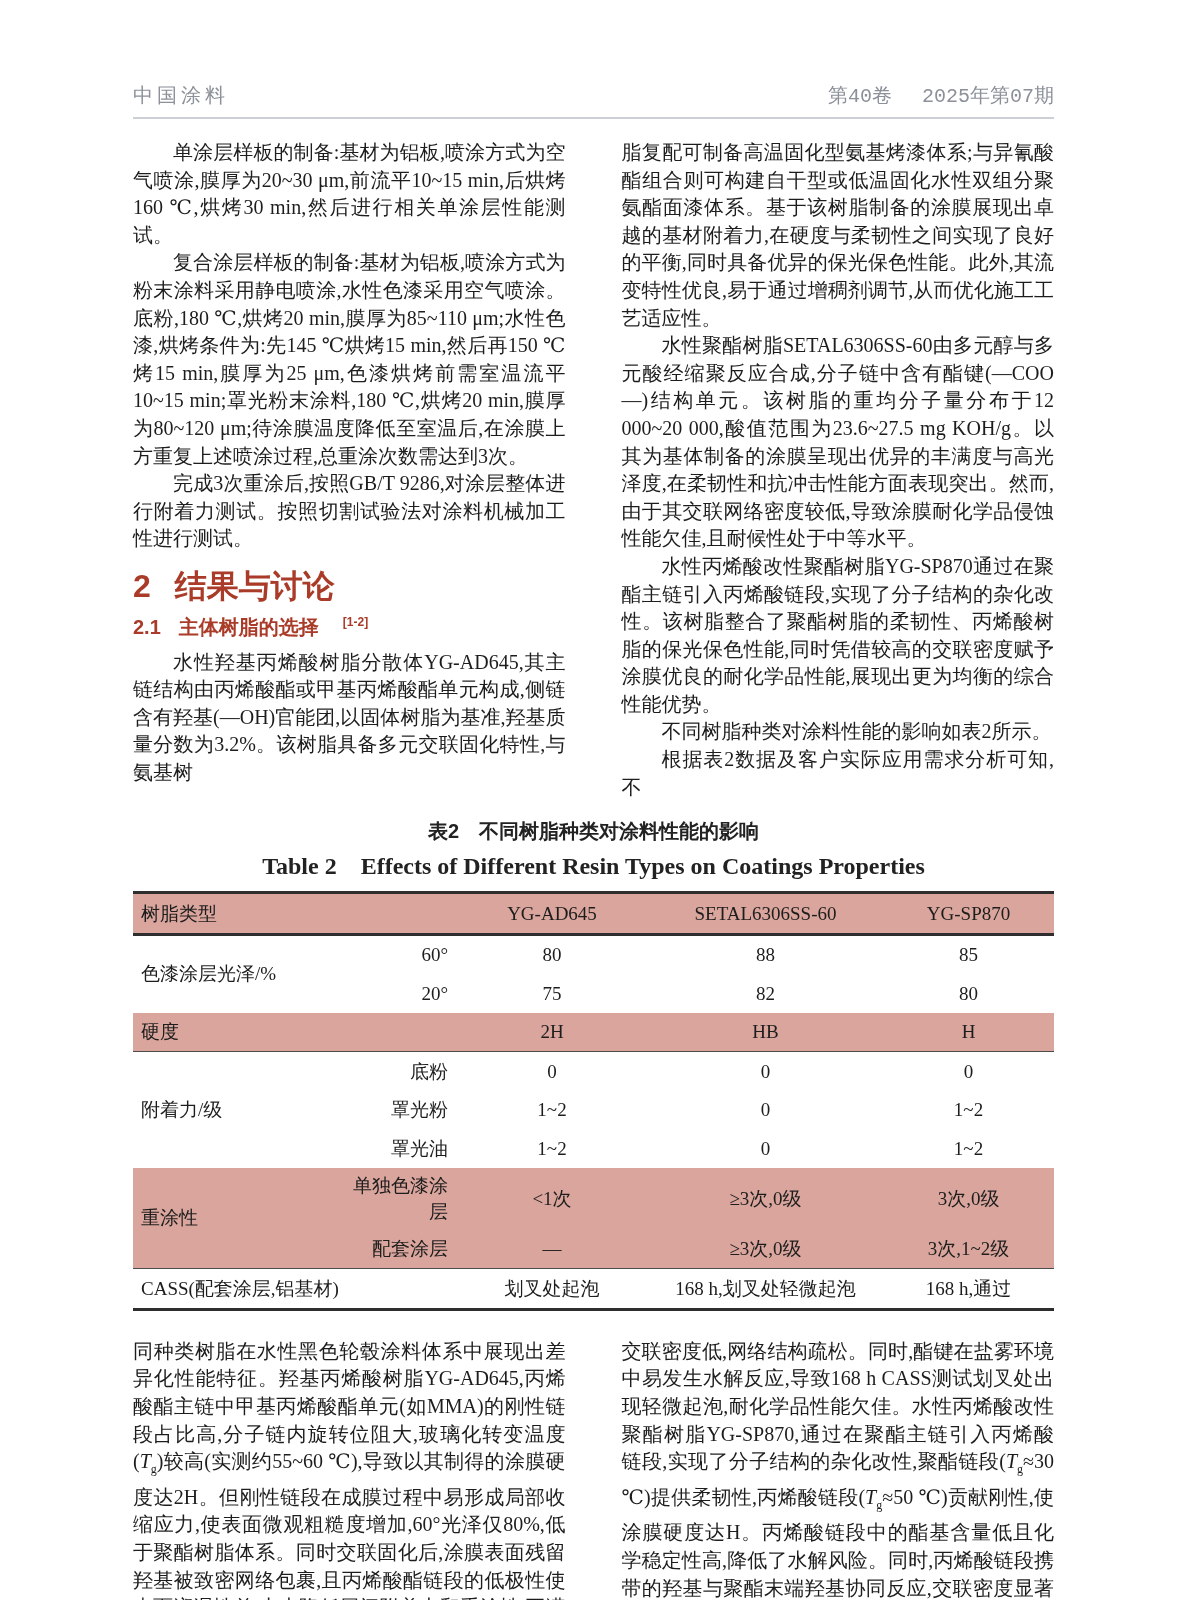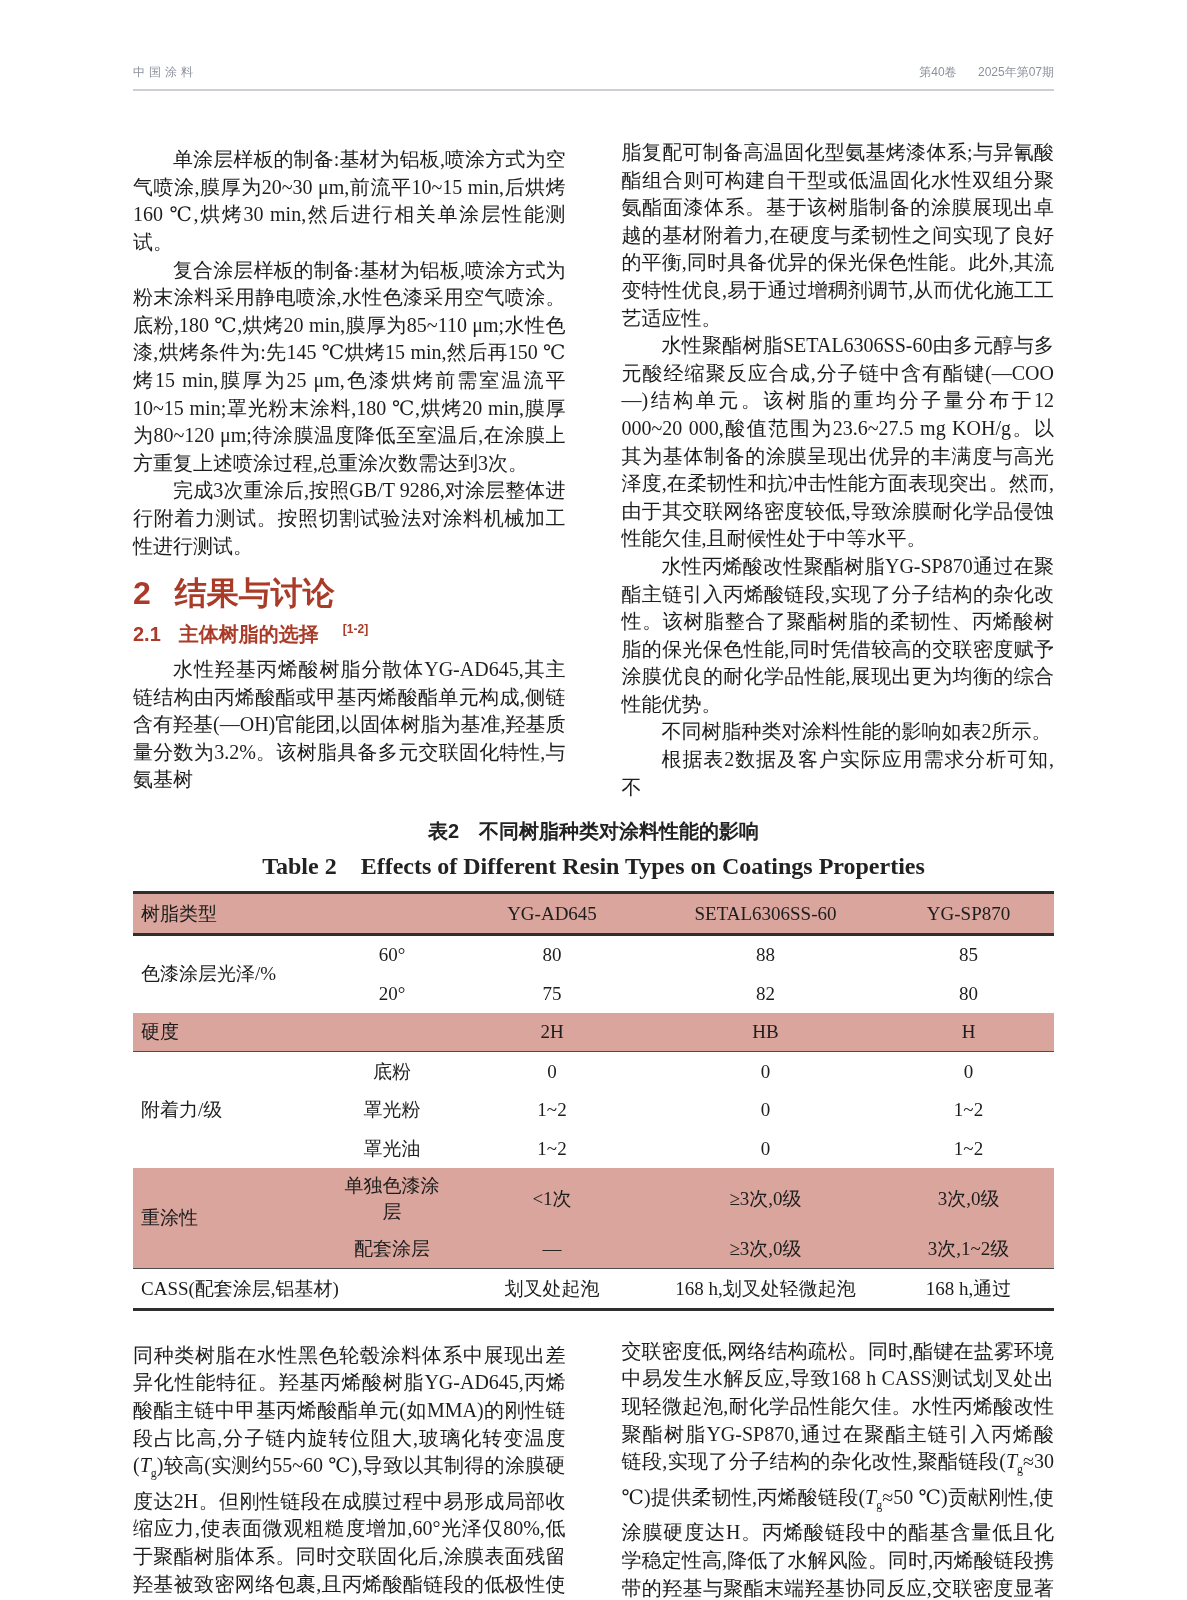--- a/index.html
+++ b/index.html
@@ -7,32 +7,32 @@
     position:relative;
     width:1187px;height:1600px;
     margin:0 auto;
     background:#ffffff;
     font-family:"Liberation Serif","DejaVu Serif",serif;
     color:#1d1d1d;
     overflow:hidden;
   }
   
   .page-header{
-    position:absolute;top:64px;left:133px;width:921px;
+    position:absolute;top:82px;left:133px;width:921px;
     display:flex;justify-content:space-between;align-items:flex-end;
-    font-family:Liberation Sans, sans-serif;
-    font-size:12px;color:#8b9099;
+    font-family:Liberation Mono, monospace;
+    font-size:20px;color:#8b9099;
     padding-bottom:8px;
     border-bottom:2px solid #ccd0d6;
   }
   .page-header .journal{letter-spacing:4px;}
   .page-header .issue span{margin-left:18px;}
   
   .content{position:absolute;top:139px;left:133px;width:921px;}
-  .cols{display:flex;gap:56px;align-items:center;}
+  .cols{display:flex;gap:56px;}
   .col{width:442px;}
   .col p{
     margin:0;
     font-size:20px;
     line-height:27.6px;
     text-align:justify;
   }
   .col p.indent{text-indent:2em;}
   .sec-h{
     margin:15px 0 9px 0;
@@ -69,21 +69,21 @@
     border-collapse:collapse;
     border-top:3px solid #2e2e2e;
     border-bottom:3px solid #2e2e2e;
     font-size:19px;
   }
   table.props th,table.props td{
     padding:5px 8px;height:28.5px;
     font-weight:normal;vertical-align:middle;
   }
   table.props .lbl{text-align:left;}
-  table.props .sub{text-align:center;}
+  table.props .sub{text-align:right;}
   table.props .val{text-align:center;}
   tr.band,td.band,th.band{background:#d9a59c;}
   table.props thead tr{border-bottom:3px solid #2e2e2e;}
   tr.rule-bottom{border-bottom:1px solid #4c4c4c;}
   
   .cols.bottom{margin-top:27px;}
   
   .page-footer{
     position:absolute;left:133px;bottom:62px;
     display:flex;align-items:center;

